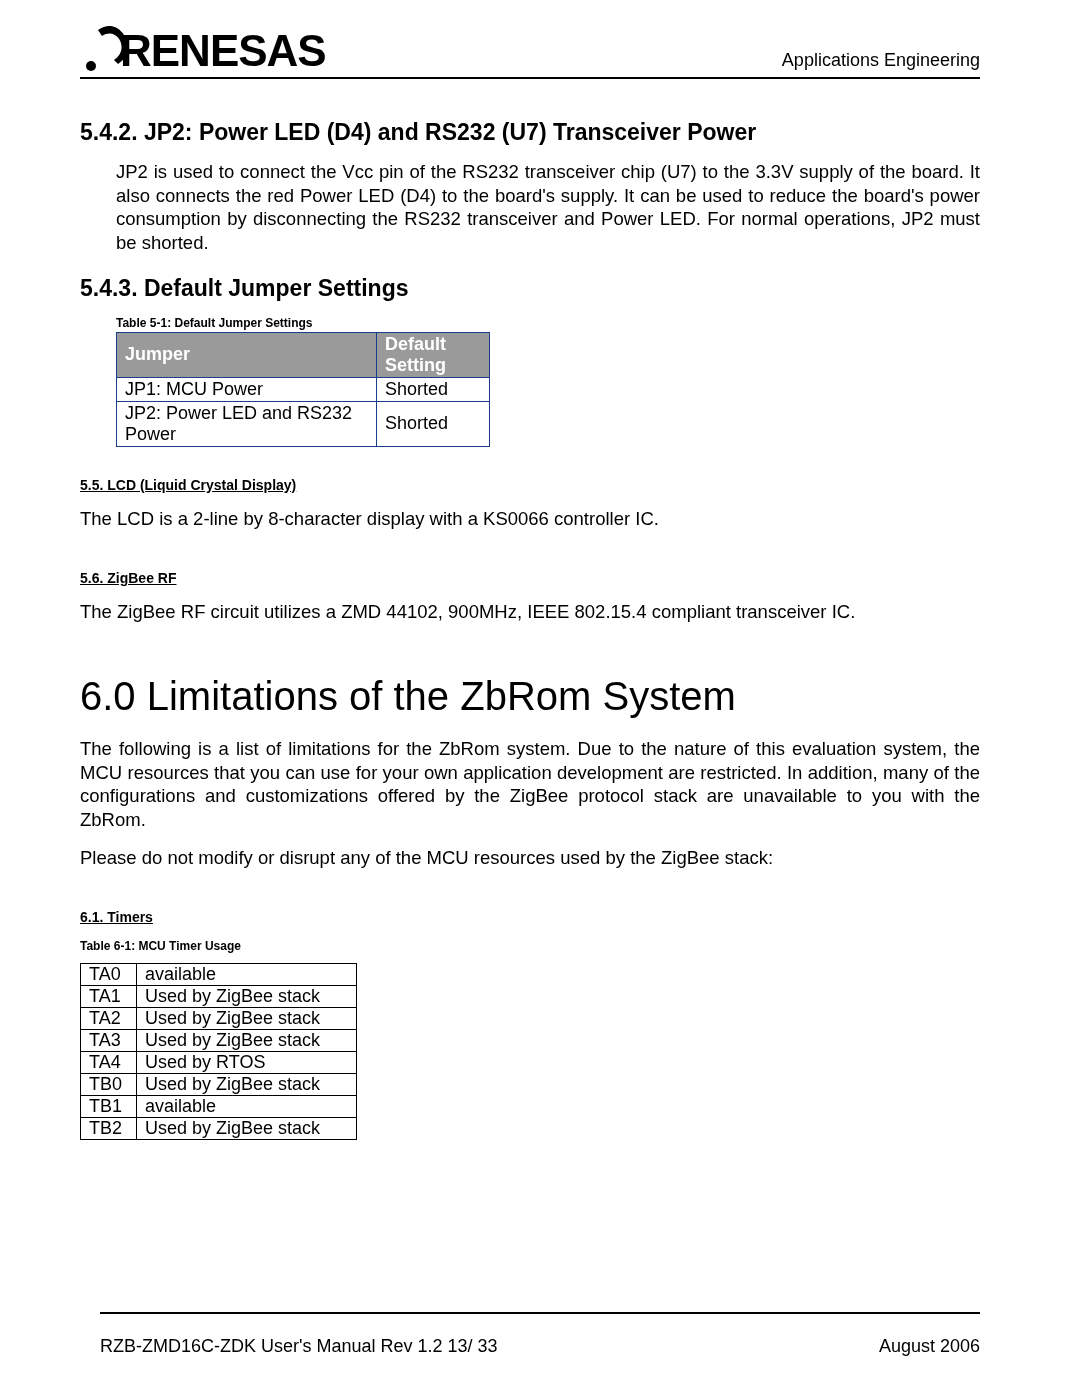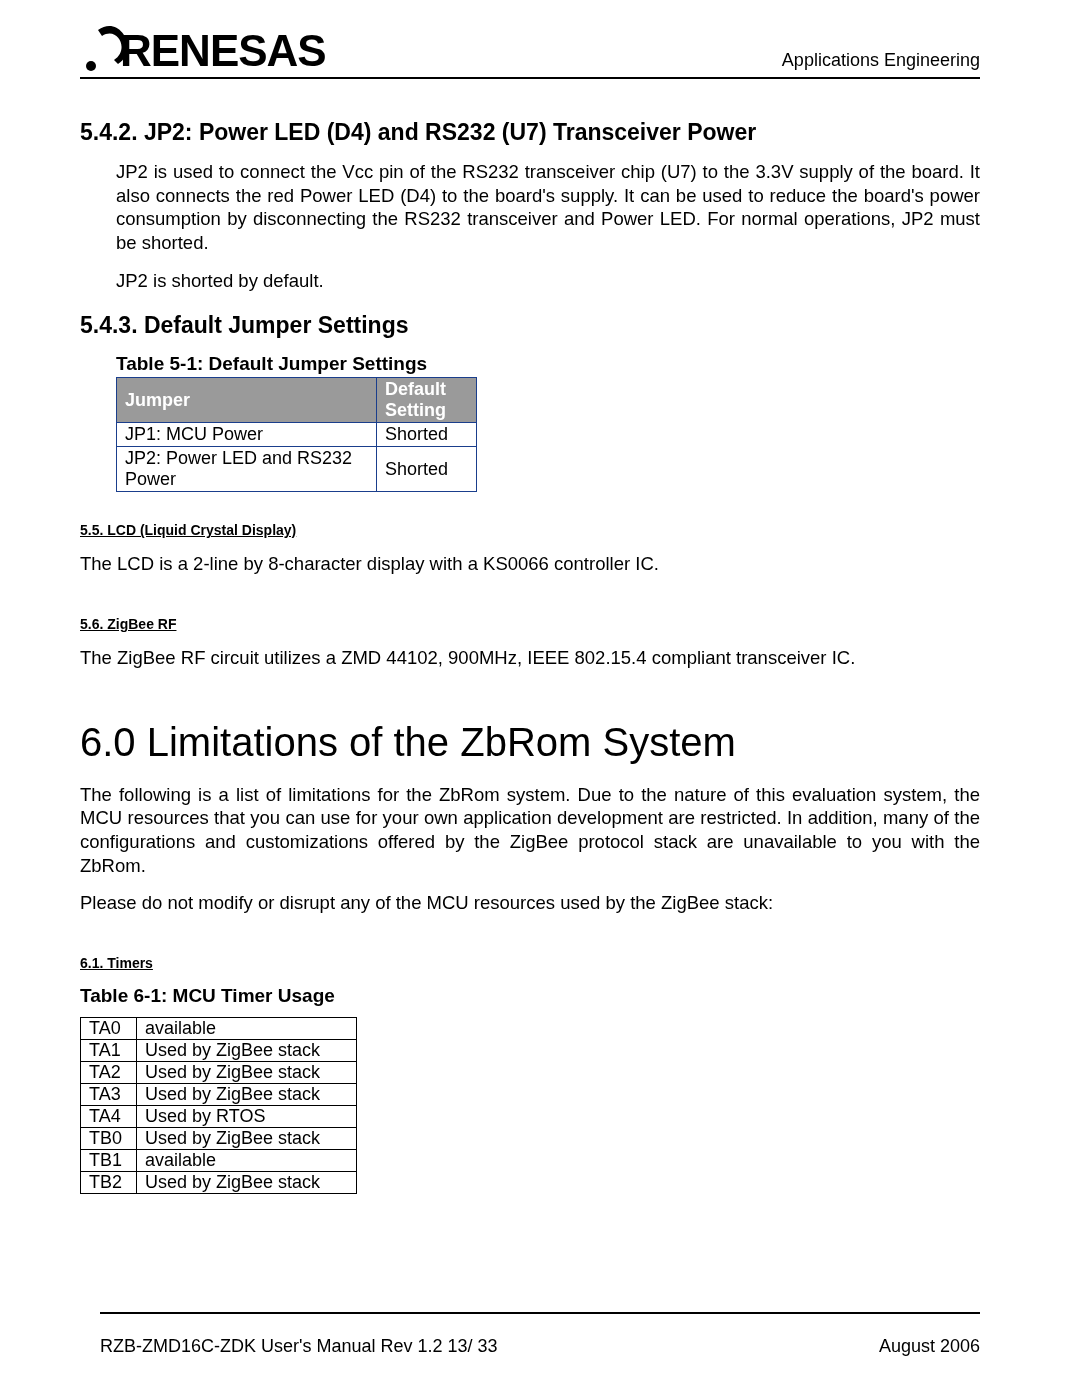--- a/index.html
+++ b/index.html
@@ -53,21 +53,21 @@
     margin: 30px 0 14px 0;
     text-decoration: underline;
   }
   .h1 {
     font-size: 40px;
     font-weight: normal;
     margin: 50px 0 18px 0;
   }
   .table-caption {
     font-weight: bold;
-    font-size: 19px;
+    font-size: 12px;
     margin: 8px 0 2px 36px;
   }
   table {
     border-collapse: collapse;
     margin-left: 36px;
     font-size: 18px;
   }
   table.blue-border td, table.blue-border th {
     border: 1.5px solid #1a3e8c;
     padding: 1px 8px;
@@ -114,30 +114,29 @@
           <path d="M18 10 C 40 -6 60 30 38 44 L 34 40 C 50 30 38 6 22 16 Z"></path>
           <text x="40" y="46" font-family="Arial Black, Arial, sans-serif" font-weight="900" font-size="44" letter-spacing="-1">RENESAS</text>
         </g>
       </svg>
     </div>
     <div class="header-right">Applications Engineering</div>
   </div>
 
   <div class="h4">5.4.2. JP2: Power LED (D4) and RS232 (U7) Transceiver Power</div>
   <p class="body-text indent">JP2 is used to connect the Vcc pin of the RS232 transceiver chip (U7) to the 3.3V supply of the board. It also connects the red Power LED (D4) to the board's supply. It can be used to reduce the board's power consumption by disconnecting the RS232 transceiver and Power LED. For normal operations, JP2 must be shorted.</p>
-  <p class="body-text indent">JP2 is shorted by default.</p>
 
   <div class="h4">5.4.3. Default Jumper Settings</div>
   <div class="table-caption">Table 5-1: Default Jumper Settings</div>
 
   <table class="blue-border">
     <tbody>
         <tr>
       <th style="width:260px">Jumper</th>
-      <th style="width:100px">Default Setting</th>
+      <th style="width:113px">Default Setting</th>
     </tr>
     <tr>
       <td>JP1: MCU Power</td>
       <td>Shorted</td>
     </tr>
     <tr>
       <td>JP2: Power LED and RS232 Power</td>
       <td>Shorted</td>
     </tr>
   </tbody>

